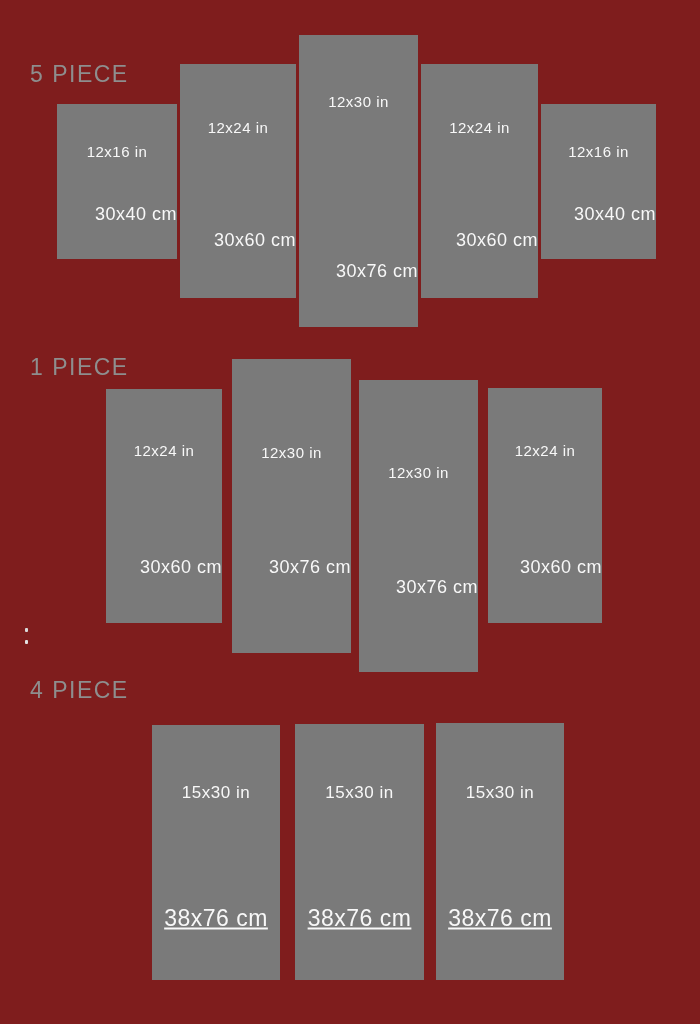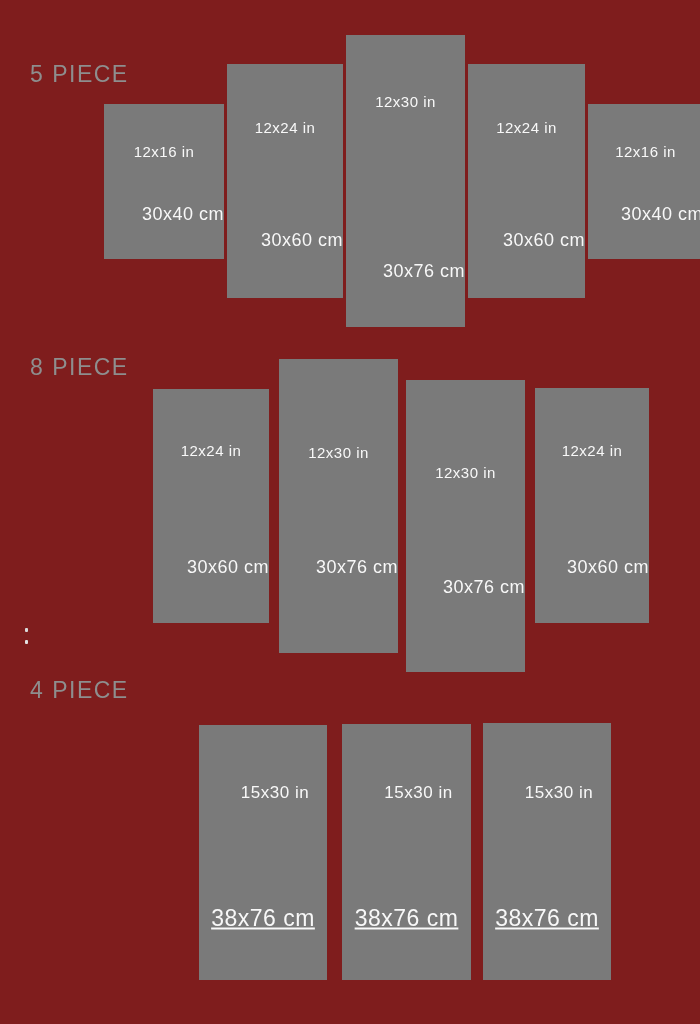--- a/index.html
+++ b/index.html
@@ -20,35 +20,34 @@
     line-height:1;
     white-space:nowrap;
   }
   #label-5pc{top:63px;}
   #label-4pc{top:356px;}
   #label-3pc{top:679px;}
 
   .panel{
     position:absolute;
     background:var(--panel-color,#7a7a7a);
-    margin-left:47px;
   }
   .panel .sz{
     position:absolute;
     left:0;width:100%;
     text-align:center;
     color:var(--panel-text,#f8f8f8);
     letter-spacing:0.5px;
     line-height:1;
     transform:translateY(-50%);
     white-space:nowrap;
   }
   .row12 .sz.in{font-size:15px;}
   .row12 .sz.cm{font-size:18px;text-align:right;}
-  .row3  .sz.in{font-size:17px;padding-left:12px;}
+  .row3  .sz.in{font-size:17px;}
   .row3  .sz.cm{font-size:23px;text-decoration:underline;}
 
   
   .r1p1{left:57px; top:104px;width:120px;height:155px;}
   .r1p1 .in{top:47px;}  .r1p1 .cm{top:110px;}
   .r1p2{left:180px;top:64px; width:116px;height:234px;}
   .r1p2 .in{top:63px;}  .r1p2 .cm{top:176px;}
   .r1p3{left:299px;top:35px; width:119px;height:292px;}
   .r1p3 .in{top:66px;}  .r1p3 .cm{top:236px;}
   .r1p4{left:421px;top:64px; width:117px;height:234px;}
@@ -104,21 +103,21 @@
   </div>
   <div class="panel row12 r1p4">
     <span class="sz in">12x24 in</span>
     <span class="sz cm">30x60 cm</span>
   </div>
   <div class="panel row12 r1p5">
     <span class="sz in">12x16 in</span>
     <span class="sz cm">30x40 cm</span>
   </div>
 
-  <div class="section-label" id="label-4pc">8 PIECE</div>
+  <div class="section-label" id="label-4pc">1 PIECE</div>
 
   <div class="panel row12 r2p1">
     <span class="sz in">12x24 in</span>
     <span class="sz cm">30x60 cm</span>
   </div>
   <div class="panel row12 r2p2">
     <span class="sz in">12x30 in</span>
     <span class="sz cm">30x76 cm</span>
   </div>
   <div class="panel row12 r2p3">

